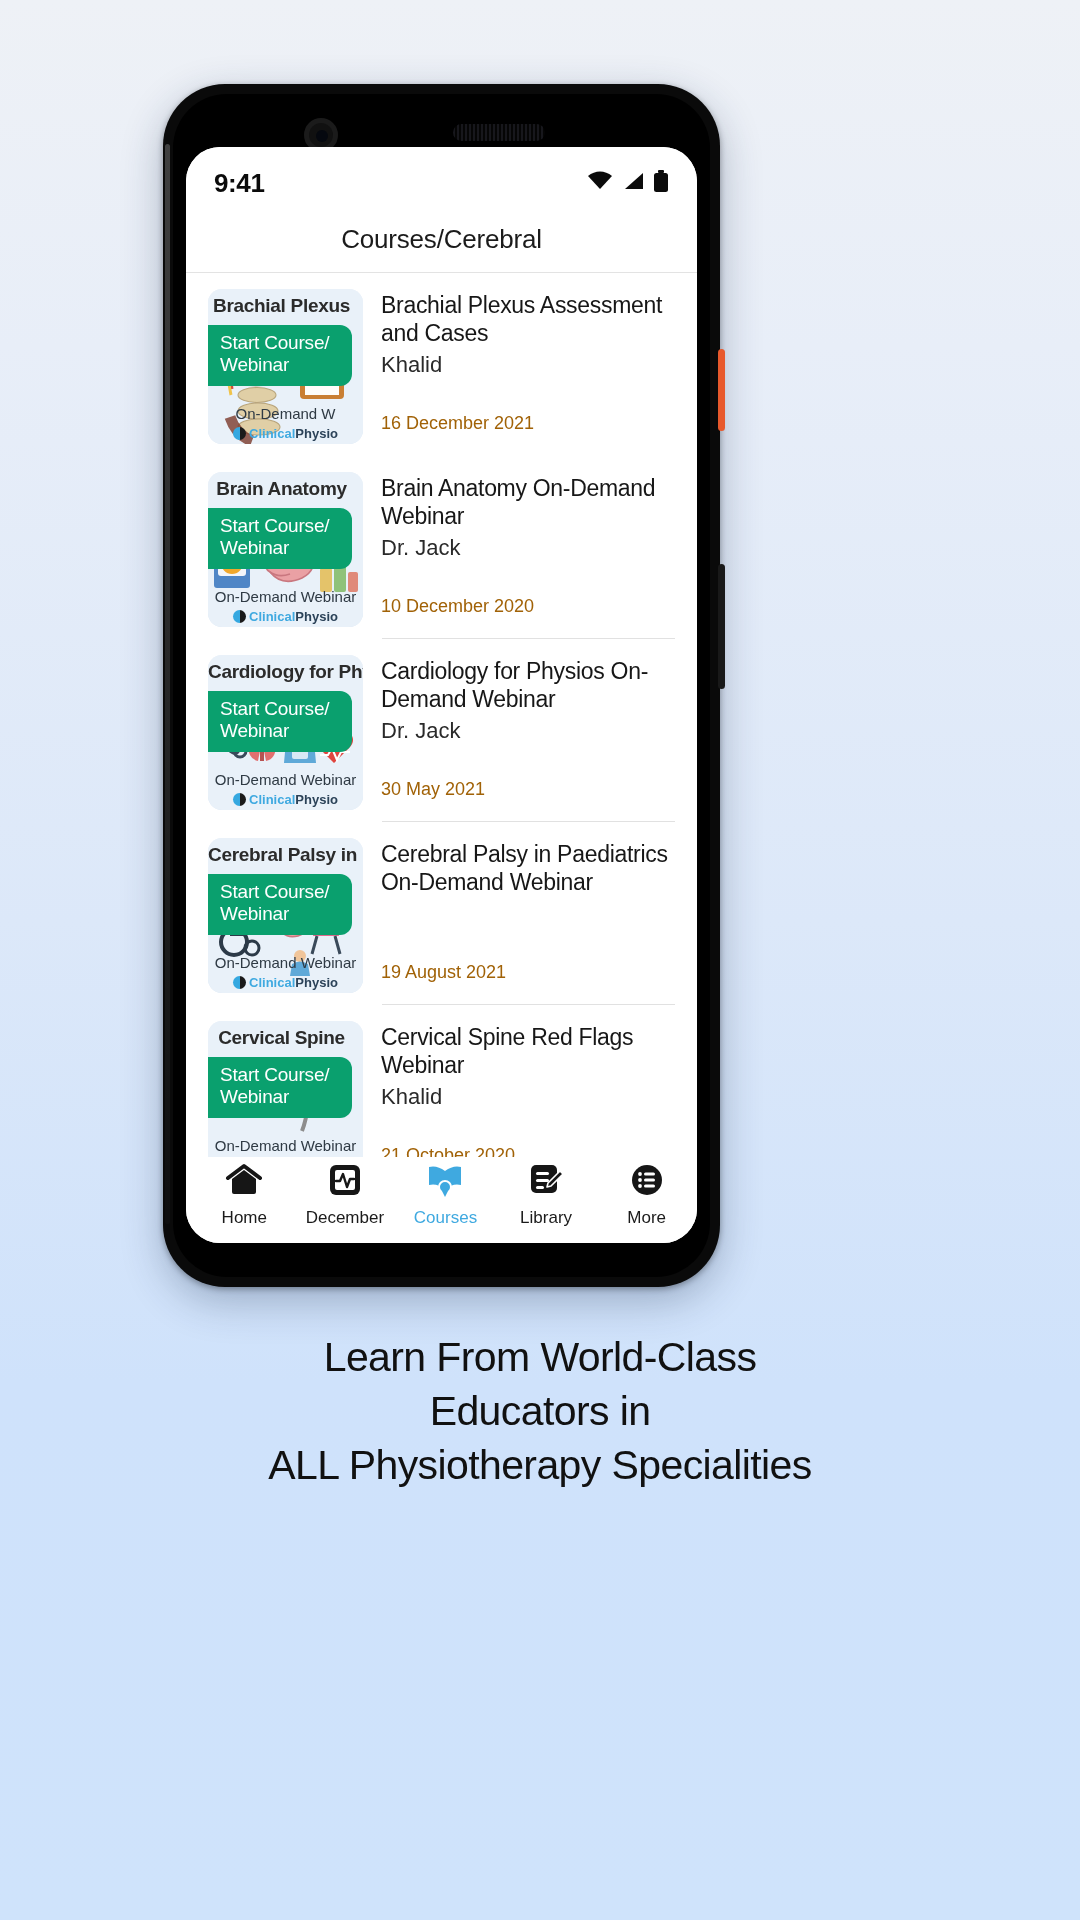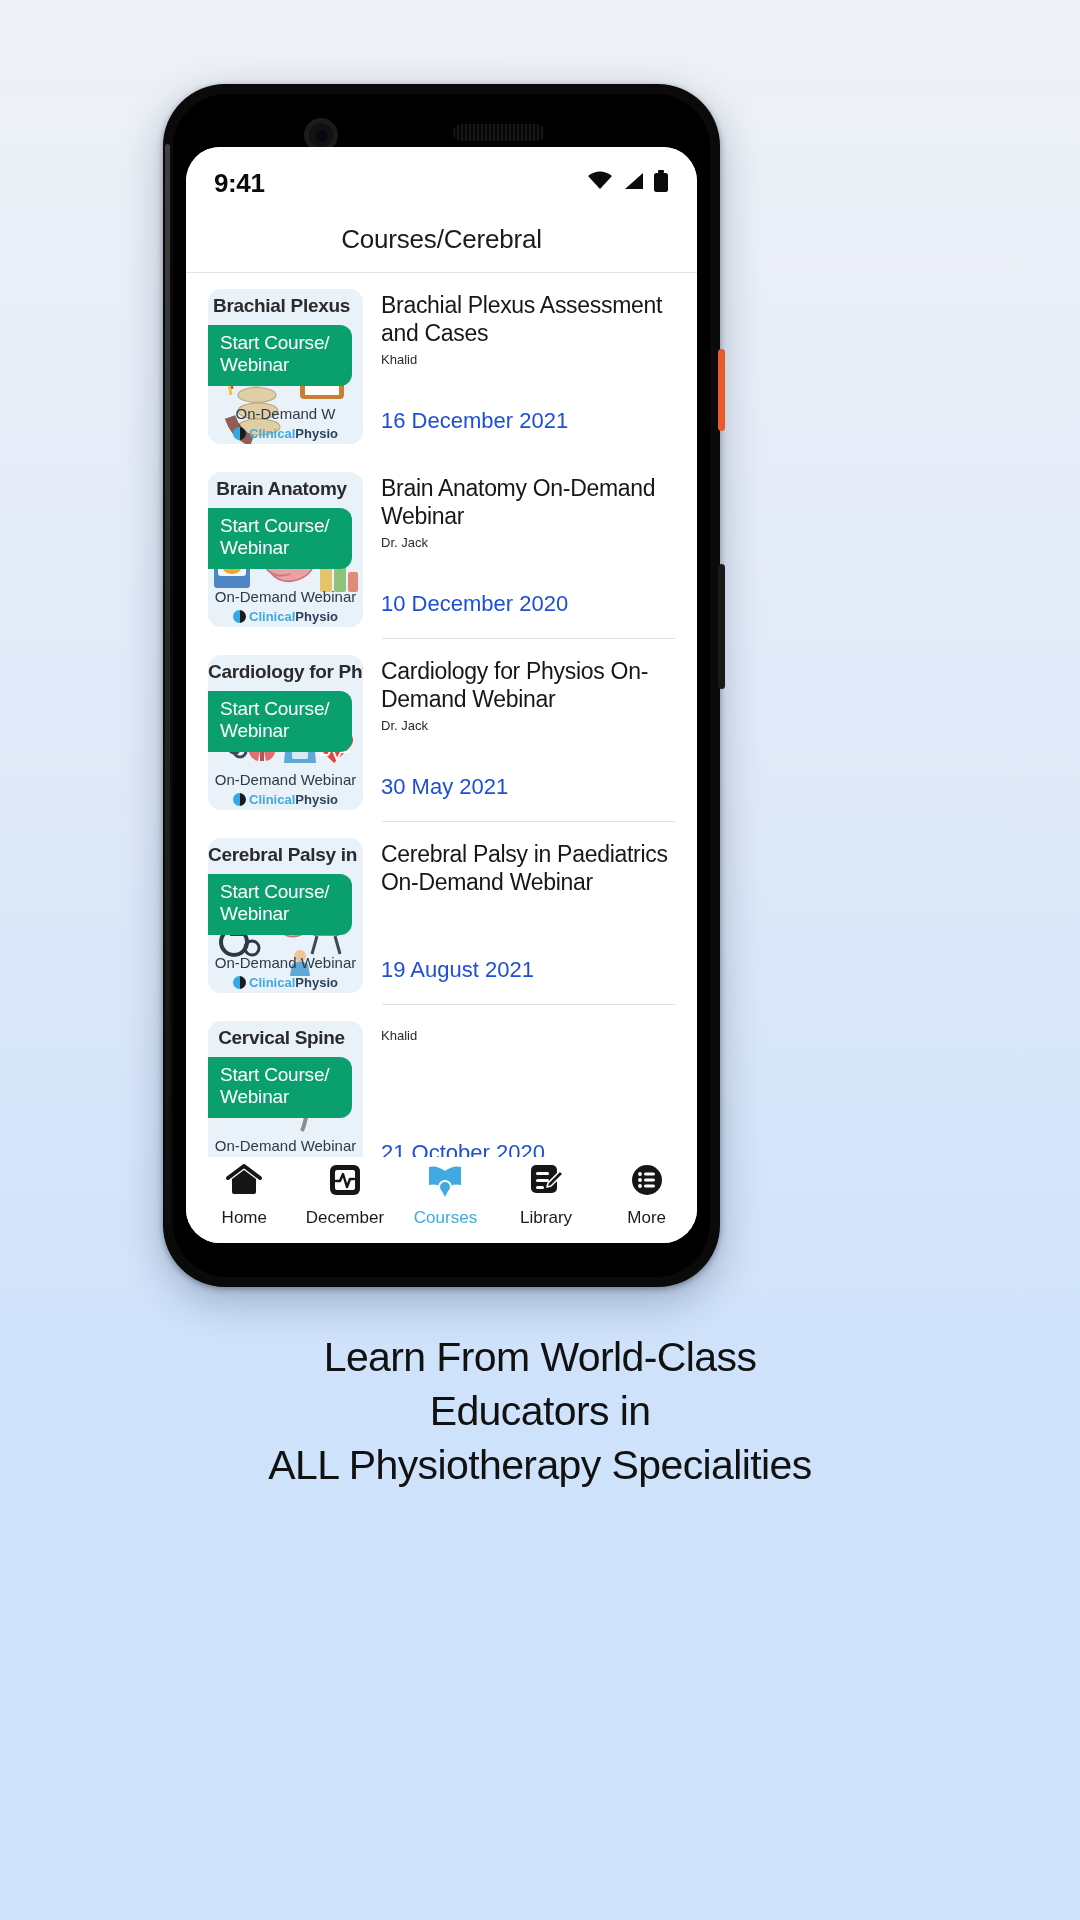--- a/index.html
+++ b/index.html
@@ -113,22 +113,22 @@
   .start-badge{
     position:absolute; left:-4px; top:36px; z-index:4;
     background:#0aa06e; color:#fff; border-radius:0 12px 12px 0;
     padding:7px 16px 9px 16px; font-size:19px; line-height:1.18;
     font-weight:500; letter-spacing:-.2px; min-width:148px;
   }
 
   
   .meta{ flex:1 1 auto; display:flex; flex-direction:column; padding-top:2px; min-width:0; }
   .c-title{ font-size:23px; line-height:1.22; color:#171717; letter-spacing:-.3px; }
-  .c-author{ font-size:13px; color:#2a2a2a; margin-top:5px; }
-  .c-date{ font-size:22px; color:#1d4ed8; margin-top:auto; padding-bottom:22px; }
+  .c-author{ font-size:22px; color:#2a2a2a; margin-top:5px; }
+  .c-date{ font-size:18px; color:#a16207; margin-top:auto; padding-bottom:22px; }
 
   
   #bottom-nav{
     flex:0 0 86px; background:#fff; display:flex; align-items:center;
     justify-content:space-around; padding:0 0 10px 8px; z-index:9;
   }
   .nav-item{ display:flex; flex-direction:column; align-items:center; gap:7px; width:96px; }
   .nav-label{ font-size:17px; color:#1b1b1b; }
   .nav-item.active .nav-label{ color:#3fa9e0; }
 
@@ -340,20 +340,21 @@
           </div>
           <div class="thumb-title">Cervical Spine</div>
           <div class="thumb-bottom">On-Demand Webinar</div>
 
           <div class="start-badge">
             <div>Start Course/</div>
             <div>Webinar</div>
           </div>
         </div>
         <div class="meta">
+          <div class="c-title">Cervical Spine Red Flags Webinar</div>
           <div class="c-author">Khalid</div>
           <div class="c-date">21 October 2020</div>
         </div>
       </div>
 
     </div>
 
     <div id="bottom-nav">
 
       <div class="nav-item">

